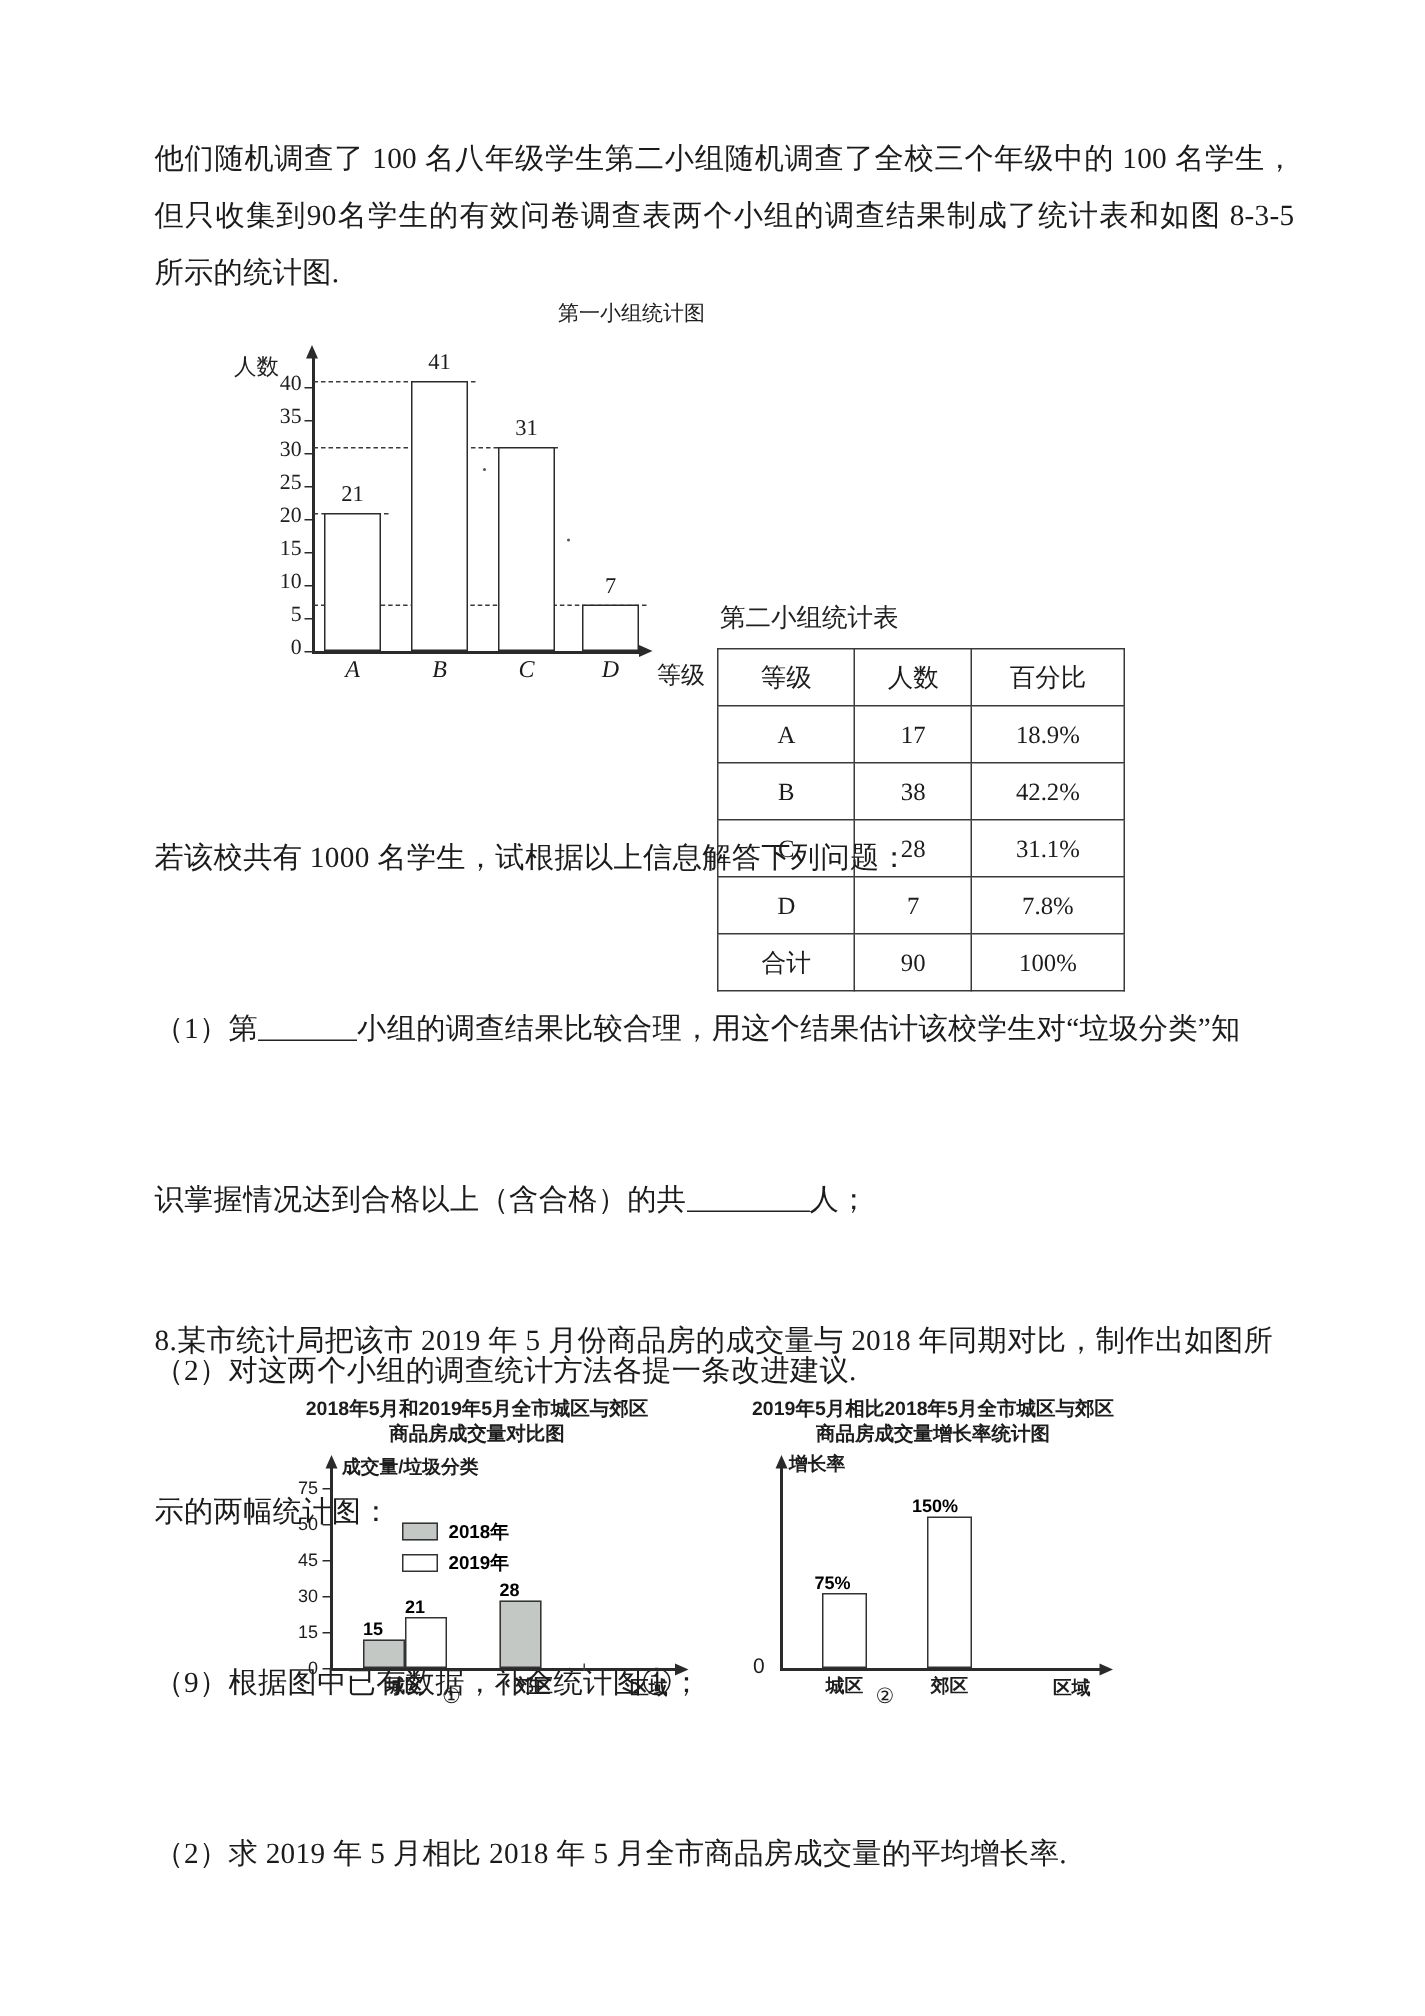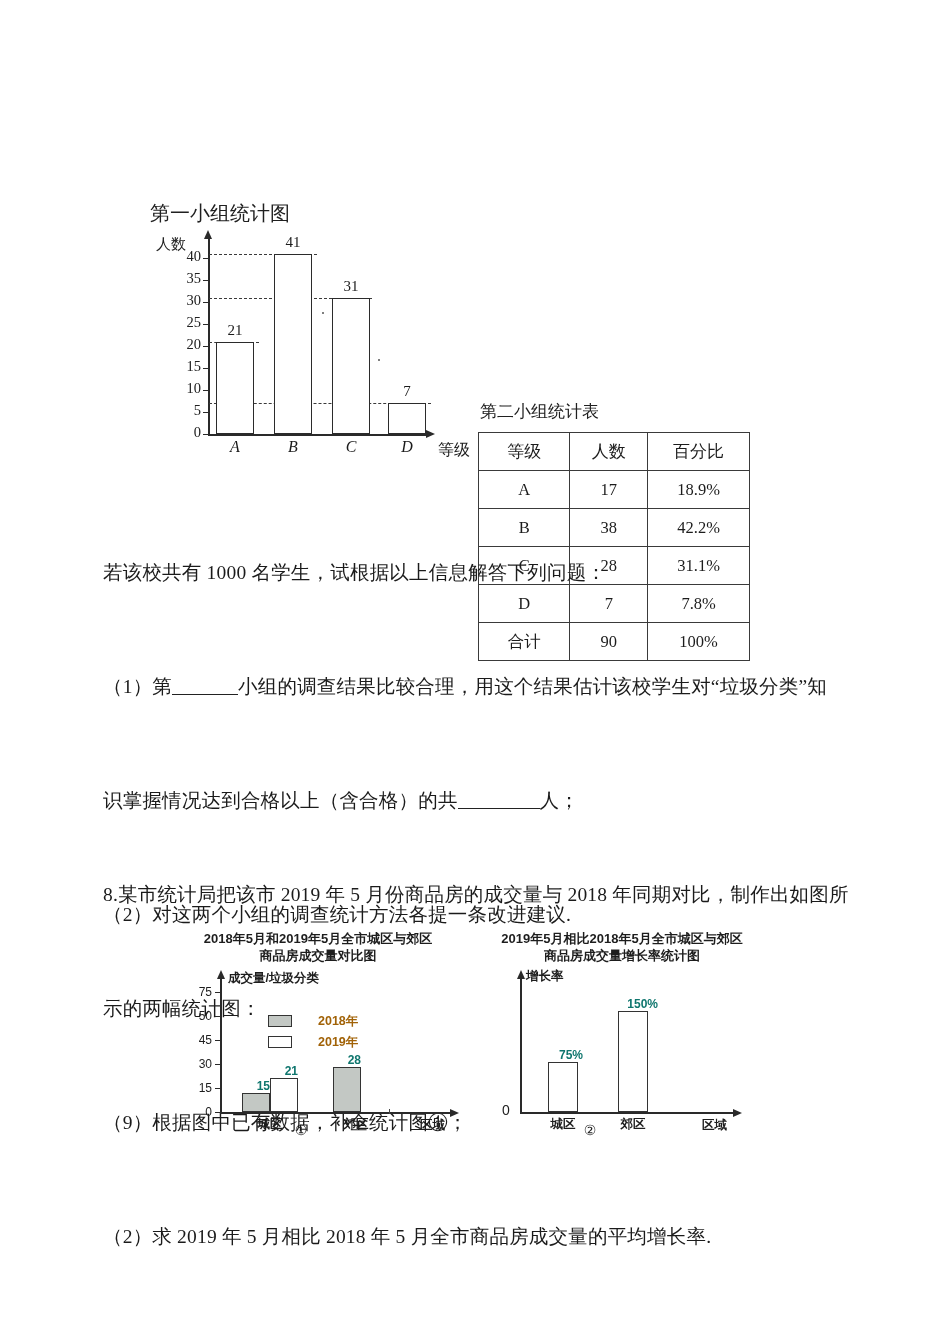--- a/index.html
+++ b/index.html
@@ -38,21 +38,21 @@
   .para .ln { display: block; }
   .blank-s { display: inline-block; width: 66px; border-bottom: 1px solid #222; vertical-align: -2px; }
   .blank-m { display: inline-block; width: 82px; border-bottom: 1px solid #222; vertical-align: -2px; }
 
   
   .fig1-wrap { position: absolute; left: 0; top: 200px; width: 950px; height: 270px; }
 
   .chart1 { position: absolute; left: 150px; top: 0px; width: 320px; height: 255px; }
   .chart1-title {
     position: absolute; left: 0; top: 0; width: 320px;
-    text-align: left; font-size: 20px; color: #202020;
+    text-align: right; font-size: 14px; color: #202020;
   }
   .c1-plot { position: absolute; left: 0; top: 26px; width: 320px; height: 225px; }
 
   .axis-line { position: absolute; background: #2a2a2a; }
   .c1-yaxis { left: 58px; top: 12px; width: 1.6px; height: 198px; }
   .c1-xaxis { left: 58px; top: 208px; width: 220px; height: 1.6px; }
   .arrow-up {
     position: absolute; width: 0; height: 0;
     border-left: 4.5px solid transparent;
     border-right: 4.5px solid transparent;
@@ -149,35 +149,35 @@
   .c2-ytick { position: absolute; left: 47px; width: 6px; height: 1.2px; background: #2a2a2a; }
   .c2-ytxt {
     position: absolute; right: 0; width: 44px; text-align: right;
     font-size: 12px; font-family: "Liberation Sans", sans-serif; color: #1d1d1d;
   }
   .c2-bar { position: absolute; border: 1.3px solid #333; box-sizing: border-box; }
   .bar-2018 { background: #c3c8c4; }
   .bar-2019 { background: #ffffff; }
   .c2-vlabel {
     position: absolute; font-size: 12px; font-family: "Liberation Sans", sans-serif;
-    font-weight: bold; color: #0f766e; text-align: right;
+    font-weight: bold; color: #000000; text-align: left;
   }
   .c2-cat {
     position: absolute; top: 148px; font-size: 12.5px; font-weight: bold;
     font-family: "Liberation Sans", sans-serif; color: #1d1d1d; text-align: center; width: 46px;
   }
   .c2-xtickmark { position: absolute; top: 141px; width: 1.2px; height: 5px; background: #444; }
 
   .legend { position: absolute; left: 100px; top: 44px; }
   .legend-row { display: flex; align-items: center; height: 18px; margin-bottom: 3px; }
   .legend-sw {
     width: 24px; height: 12px; border: 1.2px solid #333; box-sizing: border-box; margin-right: 7px;
   }
   .legend-txt {
-    font-size: 12.5px; font-family: "Liberation Sans", sans-serif; font-weight: bold; color: #a16207; margin-left: 19px;
+    font-size: 12.5px; font-family: "Liberation Sans", sans-serif; font-weight: bold; color: #000000;
   }
 
   .fignum {
     position: absolute; font-size: 14px; font-family: "Liberation Sans", sans-serif;
     color: #1d1d1d; text-align: center; width: 30px;
   }
 
   .c3-plot { position: absolute; left: 0; top: 40px; width: 320px; height: 175px; }
   .c3-yaxis { left: 58px; top: 8px; width: 1.5px; height: 135px; }
   .c3-xaxis { left: 58px; top: 142px; width: 215px; height: 1.5px; }
@@ -186,20 +186,21 @@
   .c3-zero {
     position: absolute; left: 40px; top: 132px; font-size: 14px;
     font-family: "Liberation Sans", sans-serif; color: #1d1d1d;
   }
 </style>
 </head>
 <body>
 
 <div class="page">
 
+  <div class="para para-intro">他们随机调查了 100 名八年级学生第二小组随机调查了全校三个年级中的 100 名学生，但只收集到90名学生的有效问卷调查表两个小组的调查结果制成了统计表和如图 8-3-5 所示的统计图.</div>
 
   <div class="fig1-wrap">
 
     <div class="chart1">
       <div class="chart1-title">第一小组统计图</div>
 
       <div class="c1-plot">
         <div class="axis-line c1-yaxis"></div>
         <div class="axis-line c1-xaxis"></div>
         <div class="arrow-up c1-arrow-up"></div>

